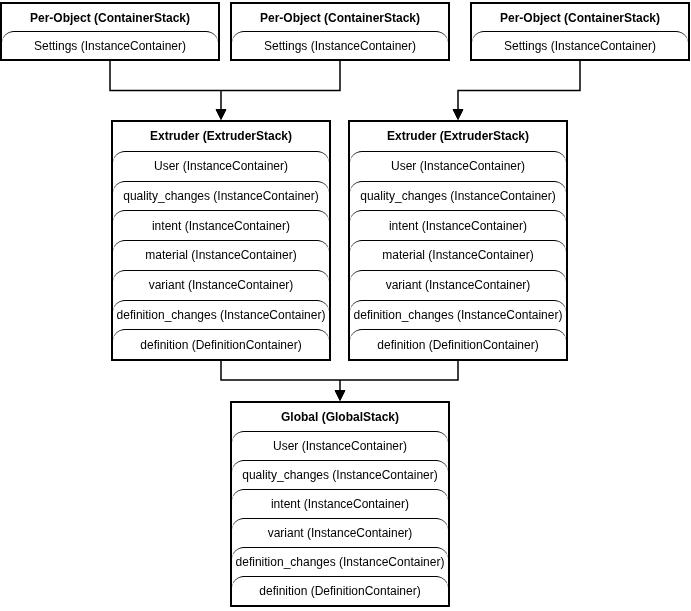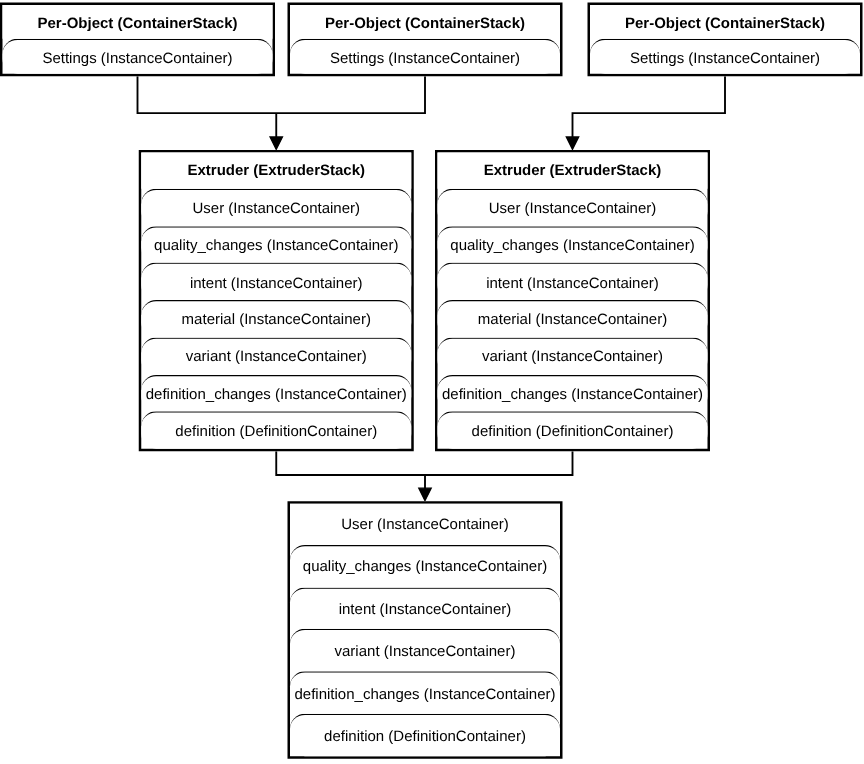--- a/index.html
+++ b/index.html
@@ -108,20 +108,21 @@
     <div class="cell">User (InstanceContainer)</div>
     <div class="cell">quality_changes (InstanceContainer)</div>
     <div class="cell">intent (InstanceContainer)</div>
     <div class="cell">material (InstanceContainer)</div>
     <div class="cell">variant (InstanceContainer)</div>
     <div class="cell">definition_changes (InstanceContainer)</div>
     <div class="cell">definition (DefinitionContainer)</div>
   </div>
 
   <div class="node" id="global">
+    <div class="cell hdr">Global (GlobalStack)</div>
     <div class="cell">User (InstanceContainer)</div>
     <div class="cell">quality_changes (InstanceContainer)</div>
     <div class="cell">intent (InstanceContainer)</div>
     <div class="cell">variant (InstanceContainer)</div>
     <div class="cell">definition_changes (InstanceContainer)</div>
     <div class="cell">definition (DefinitionContainer)</div>
   </div>
 
 </div>
 

